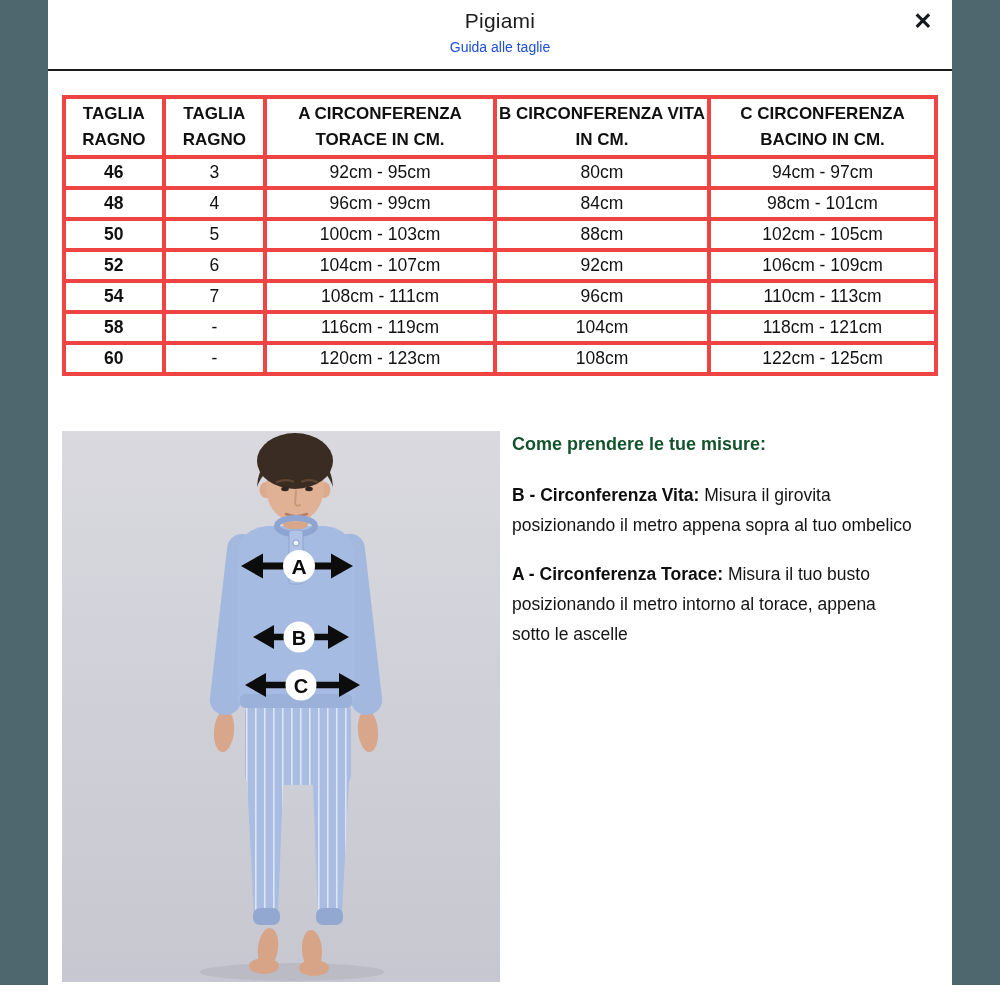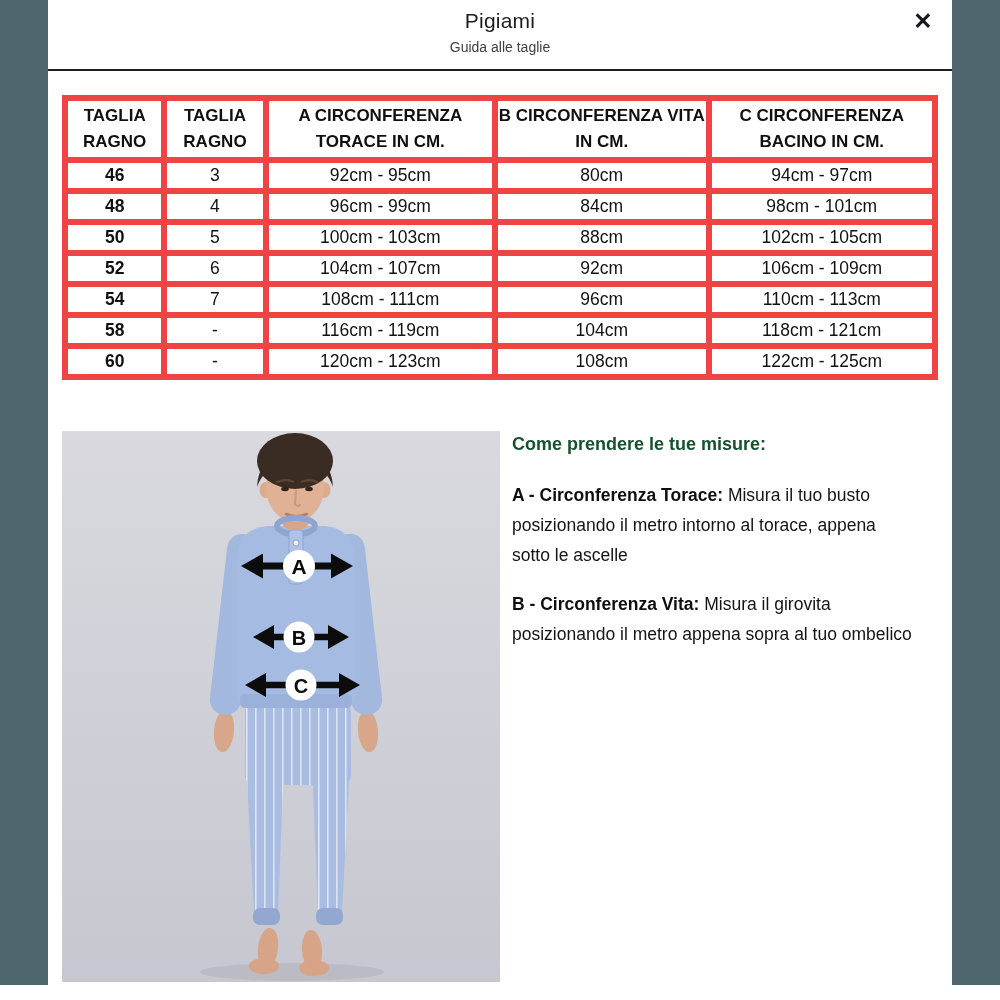--- a/index.html
+++ b/index.html
@@ -9,29 +9,29 @@
 
   .backdrop { position:absolute; top:0; width:48px; height:985px; background:#4E666E; }
   #backdrop-left { left:0; }
   #backdrop-right { left:952px; }
 
   .modal { position:absolute; left:48px; top:0; width:904px; height:985px; background:#fff; }
 
   .modal-title { position:absolute; top:9px; left:0; width:100%; text-align:center;
                  font-size:21px; font-weight:500; color:#1c1c1c; letter-spacing:.2px; }
   .modal-subtitle { position:absolute; top:39px; left:0; width:100%; text-align:center;
-                    font-size:14px; color:#404040; }
+                    font-size:14px; color:#1d4ed8; }
   .close-btn { position:absolute; top:4px; left:858px; width:34px; height:34px;
                background:none; border:none; font-size:23px; font-weight:bold;
                color:#15181c; cursor:pointer; line-height:34px; text-align:center; }
   .header-divider { position:absolute; top:69px; left:0; width:904px; height:2px; background:#1d1d1d; }
 
   table.size-table { position:absolute; left:14px; top:95px; width:876px;
                      border-collapse:collapse; table-layout:fixed; text-align:center; }
-  .size-table th, .size-table td { border:6px solid #ef4444; }
+  .size-table th, .size-table td { border:4px solid #ef4444; }
   .size-table th { font-size:17px; font-weight:700; color:#101010; line-height:26px; padding:2px 0; height:56px; }
   .size-table td { font-size:17.5px; font-weight:400; color:#111; height:31px; padding:0; }
   .size-table td.col-bold { font-weight:700; }
   .c1 { width:11.42%; } .c2 { width:11.64%; } .c3 { width:26.37%; } .c4 { width:24.54%; } .c5 { width:26.03%; }
 
   .photo { position:absolute; left:14px; top:431px; width:438px; height:551px; }
   .photo svg { display:block; width:438px; height:551px; }
 
   .guide { position:absolute; left:464px; top:431px; width:402px; }
   .guide-heading { font-size:18px; font-weight:700; color:#14532d; line-height:26px; margin-bottom:23px; }
@@ -210,18 +210,18 @@
             <circle cx="239" cy="254" r="15.5" fill="#ffffff"></circle>
             <text x="239" y="261.5" text-anchor="middle" font-size="20" font-weight="bold" font-family="Liberation Sans, sans-serif" fill="#0c0c0c">C</text>
           </g>
         </g>
       </svg>
     </div>
 
     <div class="guide">
       <div class="guide-heading">Come prendere le tue misure:</div>
       <div>
+          <p class="measure-item"><b>B - Circonferenza Vita:</b><span> Misura il girovita posizionando il metro appena sopra al tuo ombelico</span></p>
           <p class="measure-item"><b>A - Circonferenza Torace:</b><span> Misura il tuo busto posizionando il metro intorno al torace, appena sotto le ascelle</span></p>
-          <p class="measure-item"><b>B - Circonferenza Vita:</b><span> Misura il girovita posizionando il metro appena sopra al tuo ombelico</span></p>
         </div>
     </div>
   </div>
 </div>
 
 </body></html>

